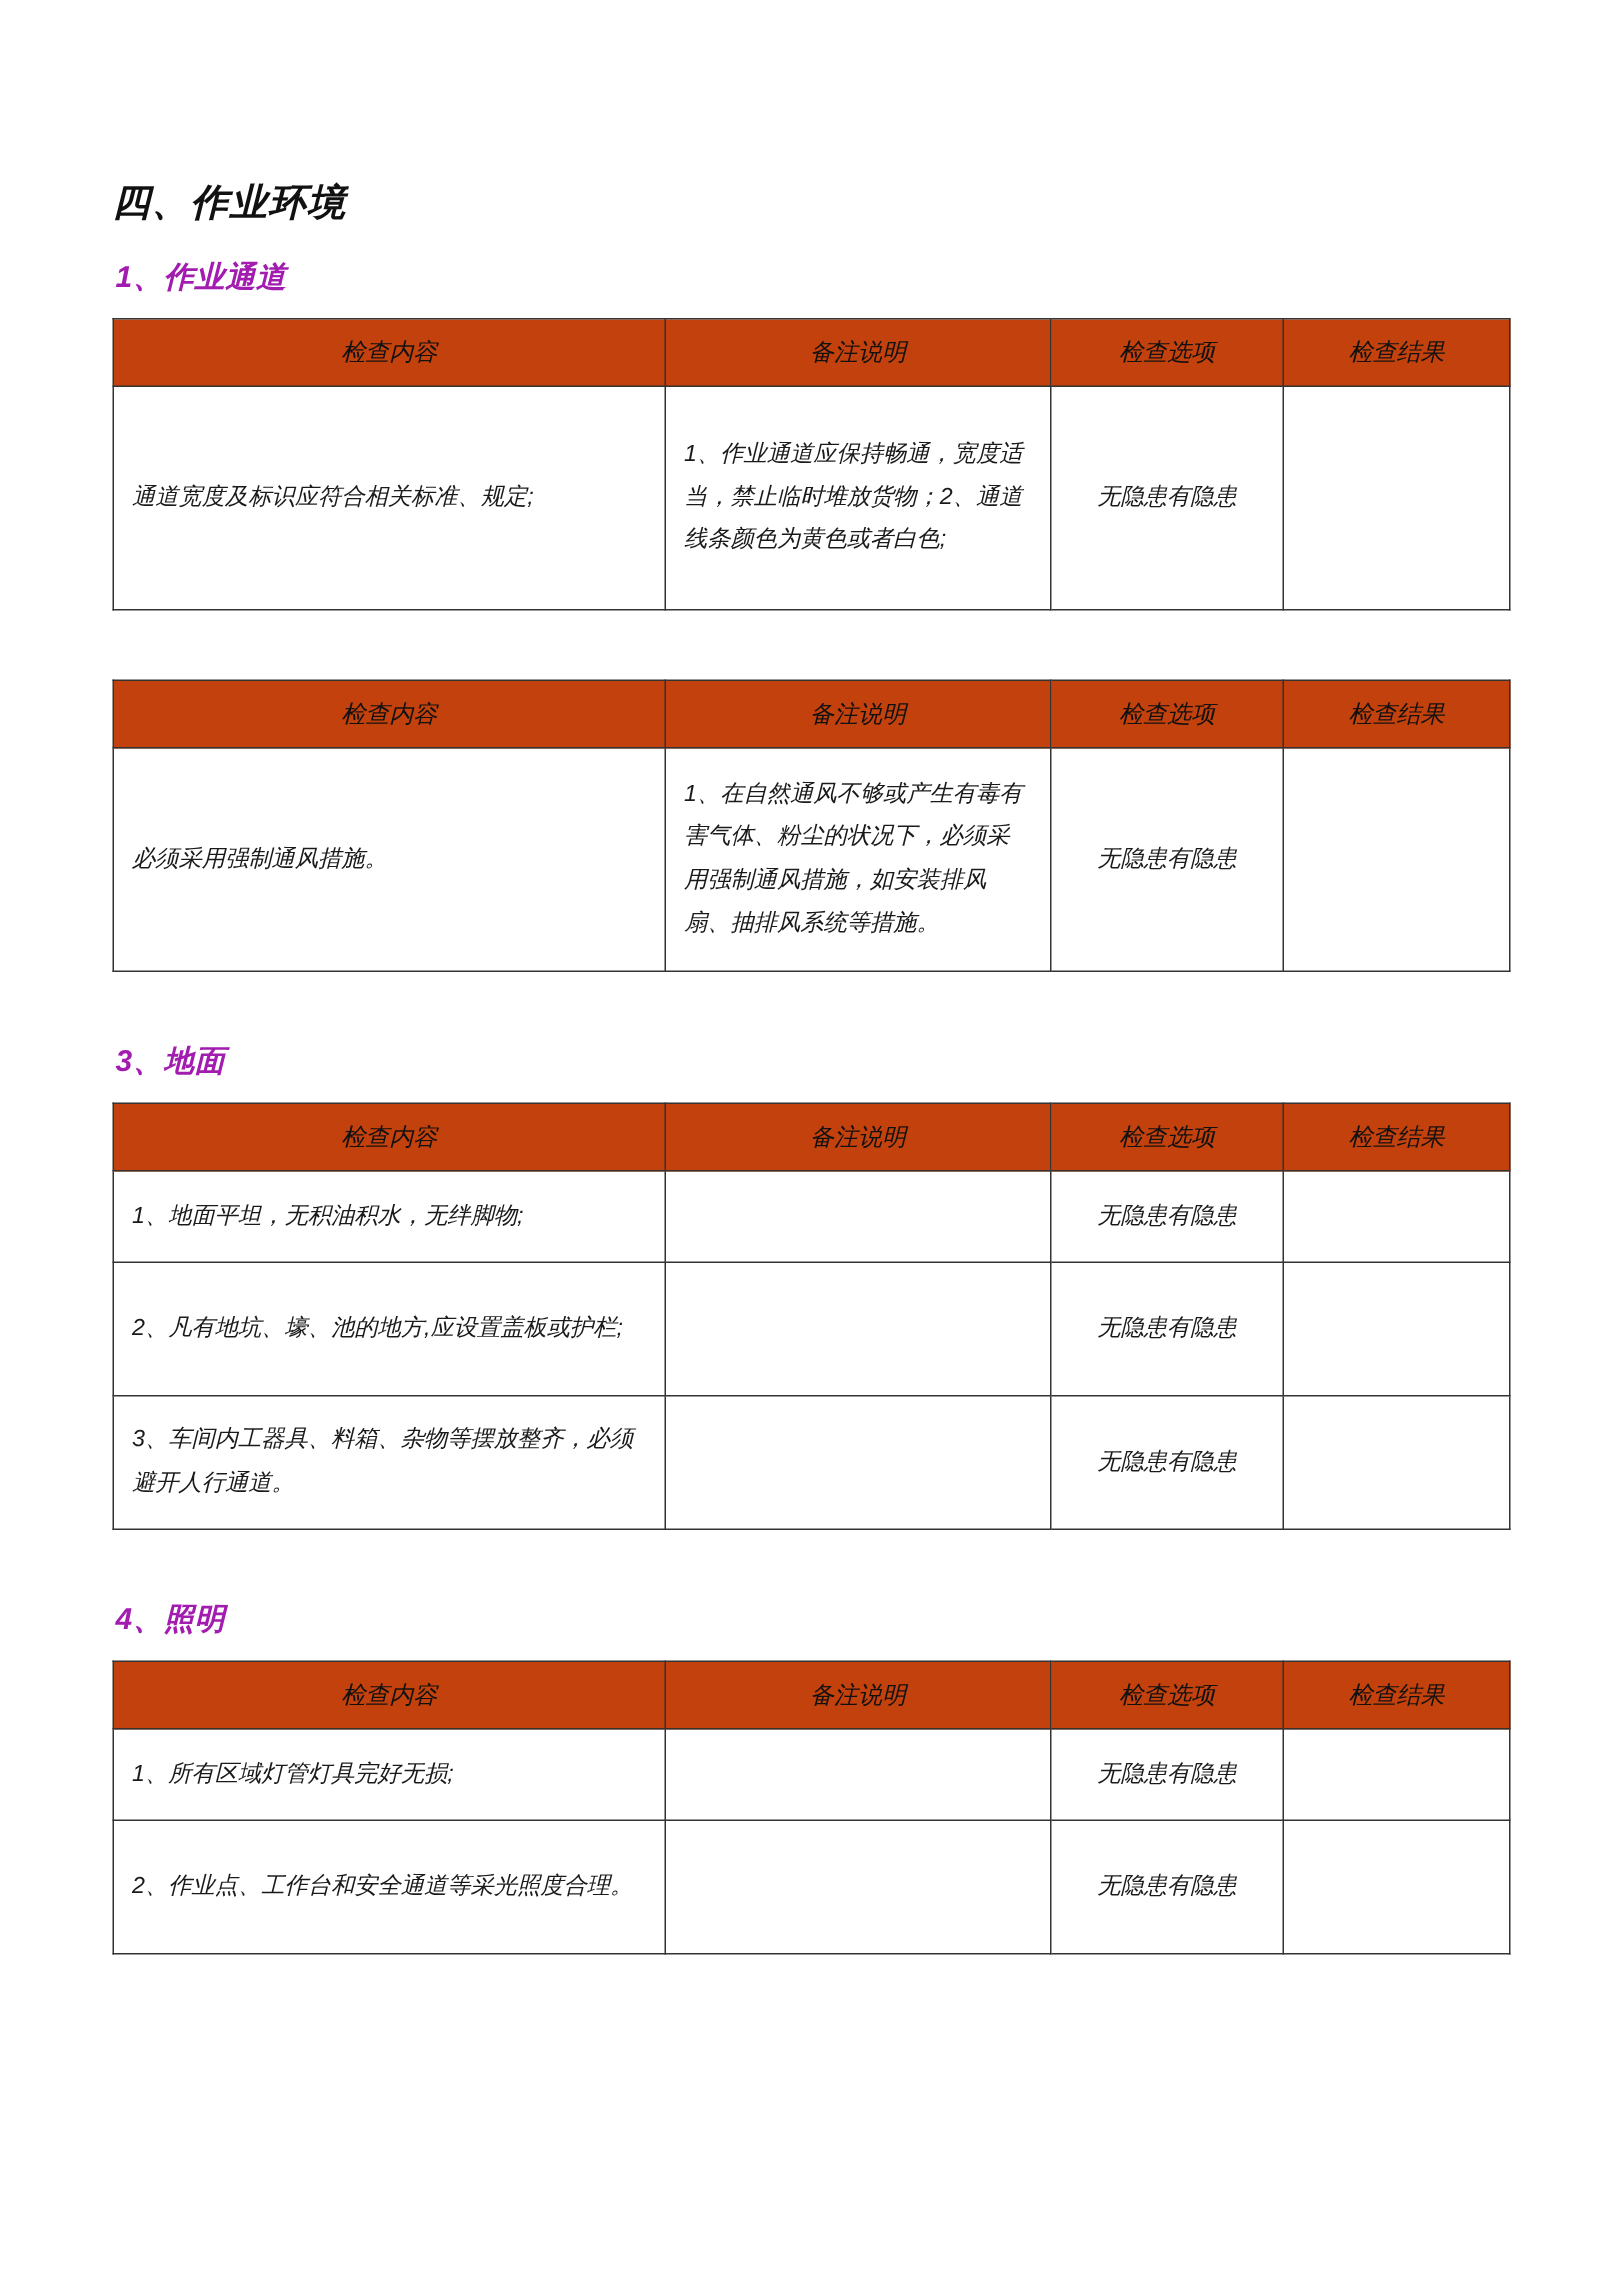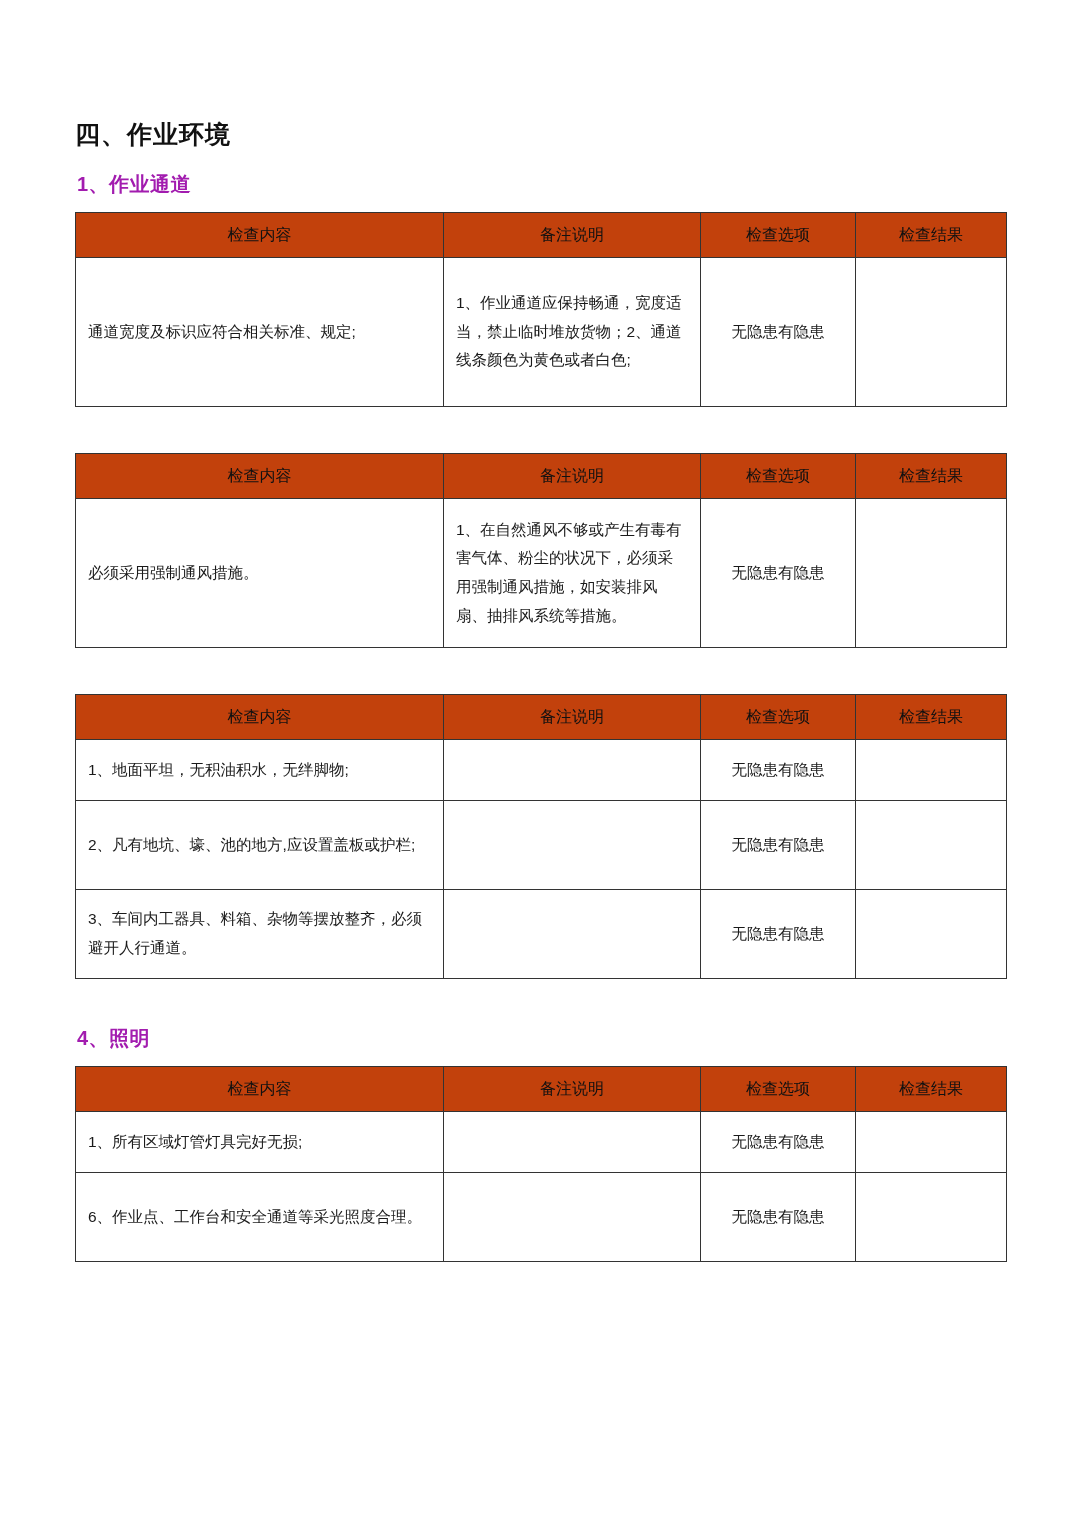--- a/index.html
+++ b/index.html
@@ -13,20 +13,21 @@
     font-family: "Liberation Sans", sans-serif;
     color: #1a1a1a;
     -webkit-font-smoothing: antialiased;
   }
   .page {
     width: 857px;
     min-height: 1527px;
     box-sizing: border-box;
     padding: 118px 75px 40px 75px;
     background: #ffffff;
+    font-style: italic;
   }
   h1.section-title {
     font-size: 25px;
     font-weight: bold;
     margin: 0 0 20px 0;
     letter-spacing: 1px;
     color: #111;
   }
   h2.sub-title {
     font-size: 20px;
@@ -143,20 +144,21 @@
           <td class="content-cell">必须采用强制通风措施。</td>
           <td class="note-cell">1、在自然通风不够或产生有毒有害气体、粉尘的状况下，必须采用强制通风措施，如安装排风扇、抽排风系统等措施。</td>
           <td class="option-cell">无隐患有隐患</td>
           <td class="result-cell"></td>
         </tr>
       </tbody>
     </table>
   </div>
 
   <div class="block">
+    <h2 class="sub-title">3、地面</h2>
     <table class="check-table">
       <colgroup>
           <col class="c1">
           <col class="c2">
           <col class="c3">
           <col class="c4">
         </colgroup>
       <thead>
         <tr>
           <th>检查内容</th>
@@ -206,21 +208,21 @@
         </tr>
       </thead>
       <tbody>
         <tr class="short-row">
           <td class="content-cell">1、所有区域灯管灯具完好无损;</td>
           <td class="note-cell"></td>
           <td class="option-cell">无隐患有隐患</td>
           <td class="result-cell"></td>
         </tr>
         <tr class="mid-row">
-          <td class="content-cell">6、作业点、工作台和安全通道等采光照度合理。</td>
+          <td class="content-cell">2、作业点、工作台和安全通道等采光照度合理。</td>
           <td class="note-cell"></td>
           <td class="option-cell">无隐患有隐患</td>
           <td class="result-cell"></td>
         </tr>
       </tbody>
     </table>
   </div>
 
 </div>
 

